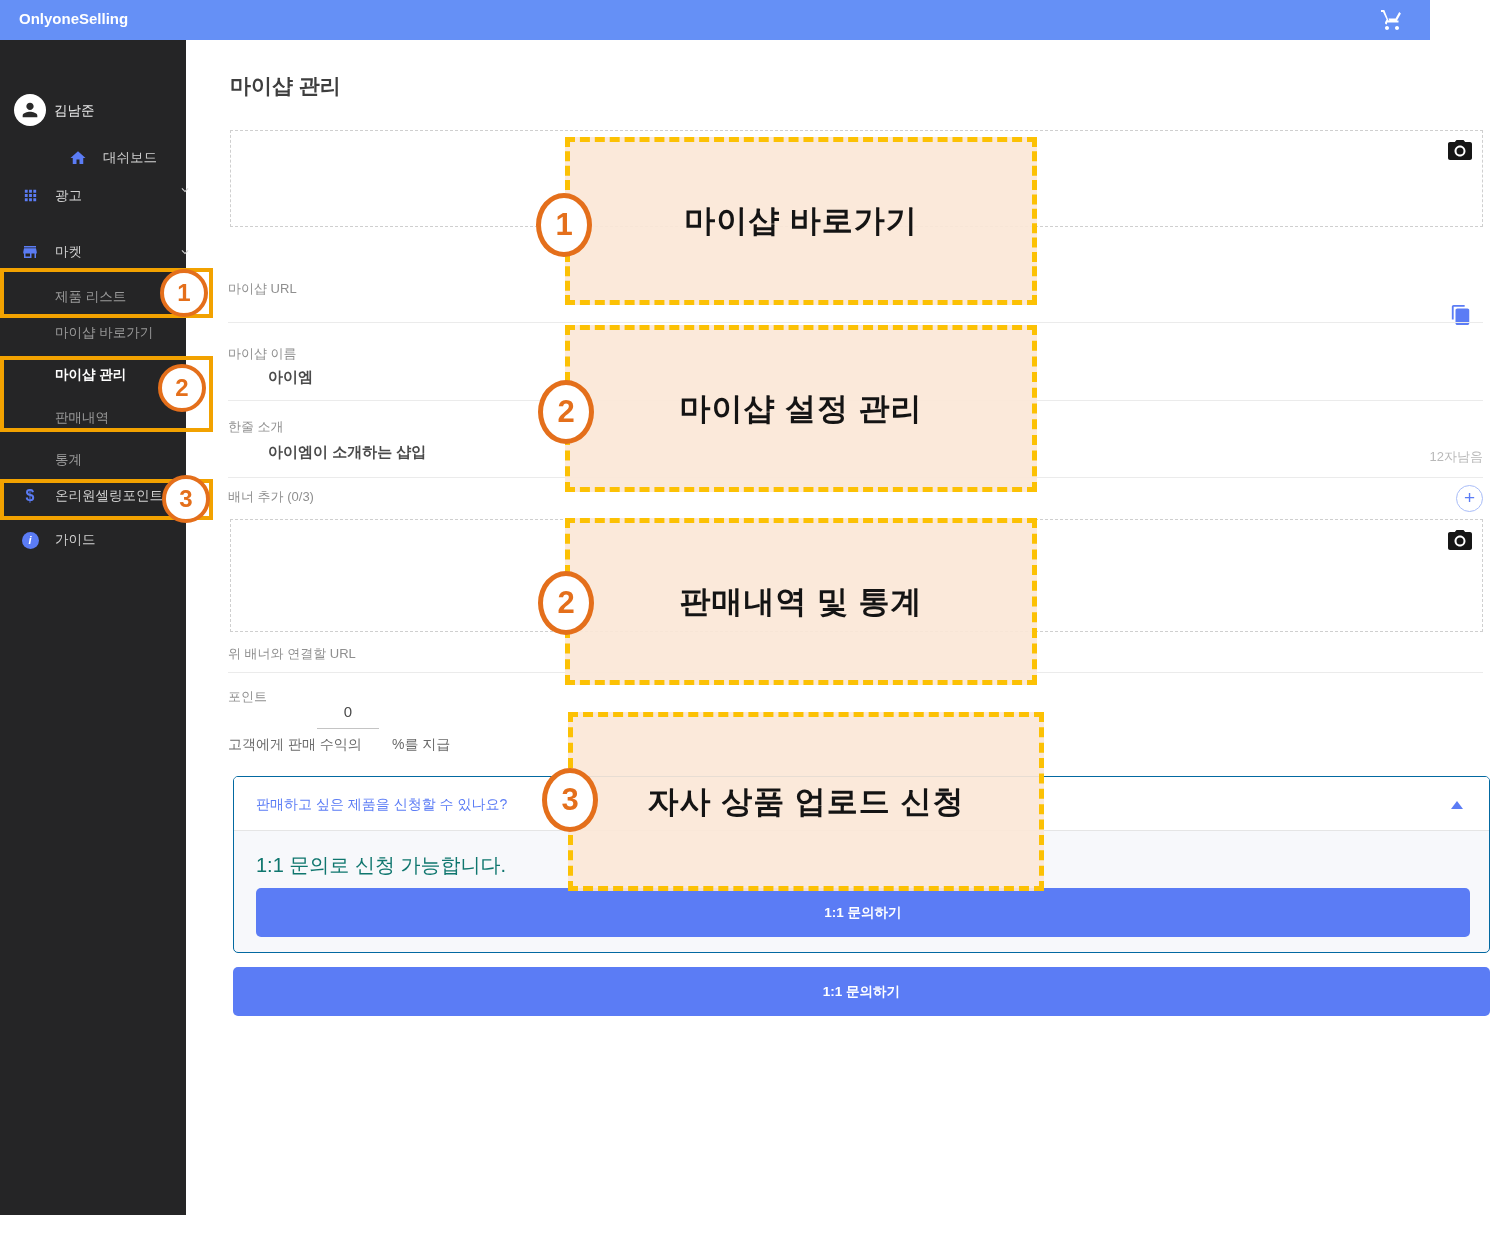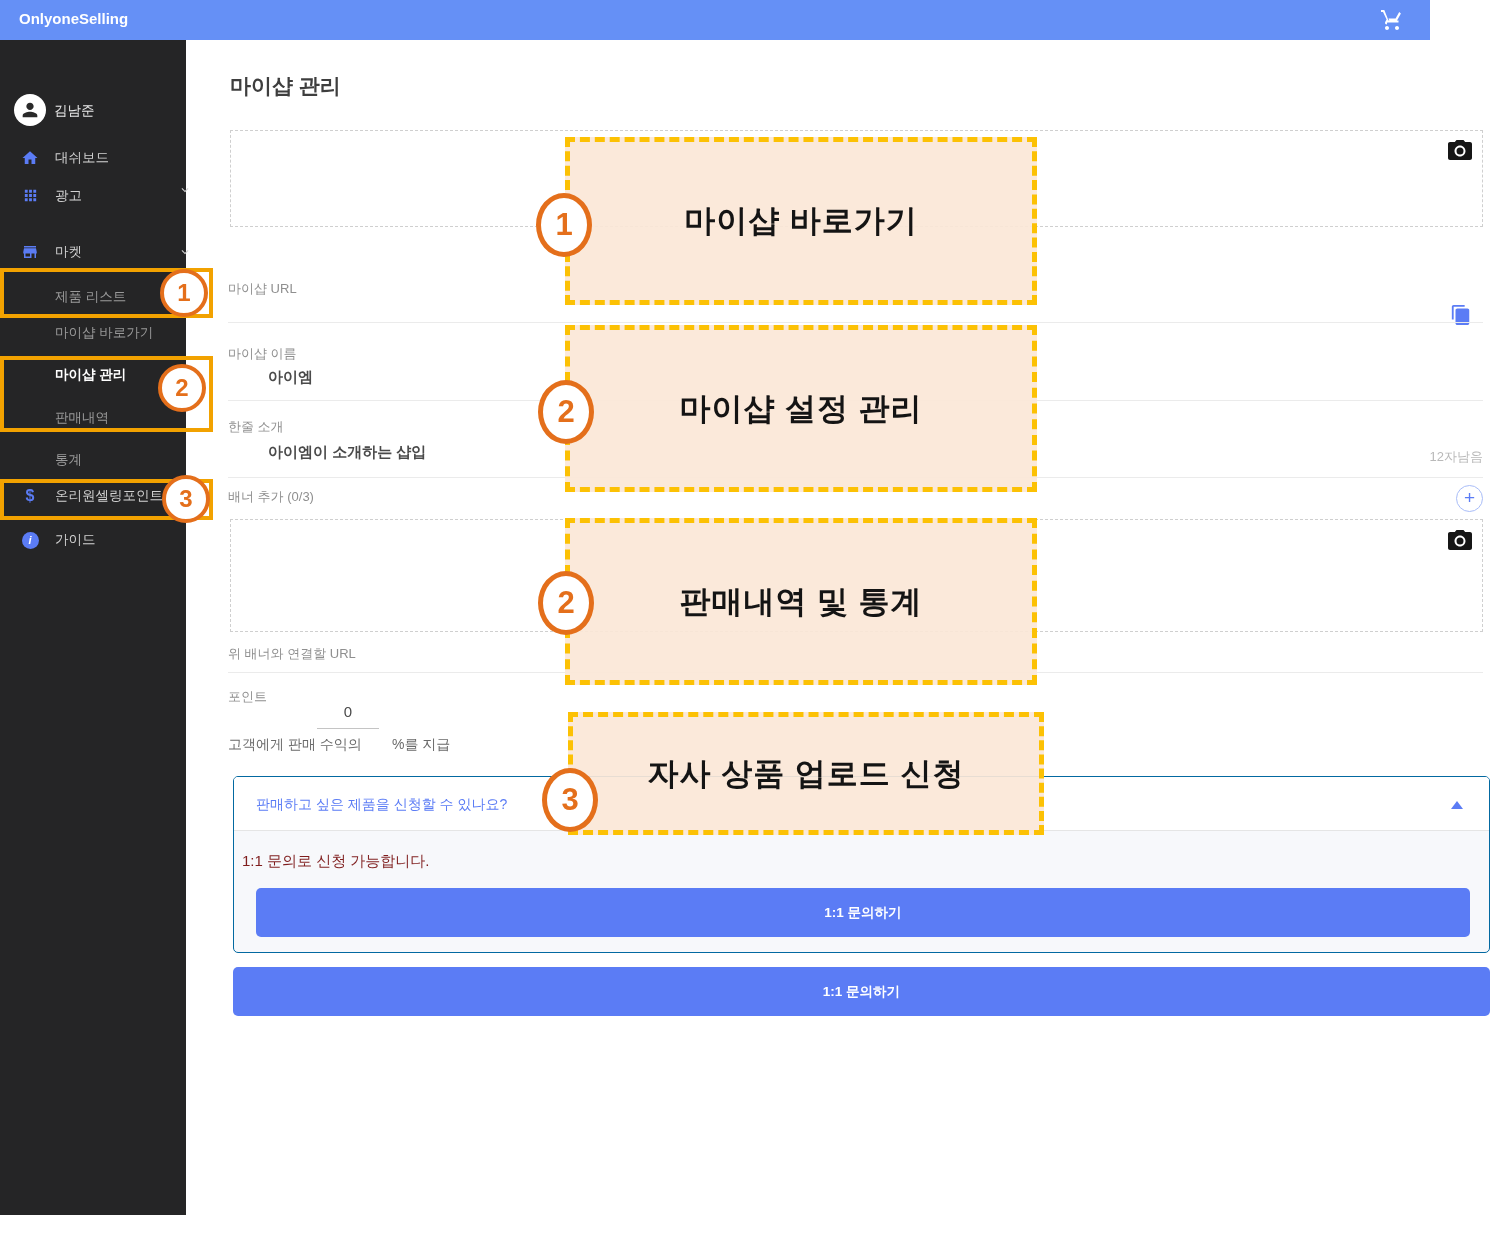--- a/index.html
+++ b/index.html
@@ -60,35 +60,35 @@
                  border-bottom:1px solid #c4c4c4; text-align:center; font-size:15px; color:#4a4a4a; background:transparent; }
   .ptext { position:absolute; top:668px; font-size:14px; color:#6a6a6a;margin-top:28px; }
 
   
   #faq { position:absolute; left:23px; top:736px; width:1257px; height:177px; border:1px solid #0369a1;
          border-radius:5px; background:#f7f8fb; overflow:hidden; }
   #faq-header { position:absolute; left:0; top:0; width:100%; height:54px; background:#fff; border-bottom:1px solid #e5e5e5; }
   #faq-q { position:absolute; left:22px; top:19px; font-size:14px; color:#5b7cf5; font-weight:500; }
   #faq-arrow { position:absolute; right:26px; top:24px; width:0; height:0;
                border-left:6px solid transparent; border-right:6px solid transparent; border-bottom:8px solid #5b7cf5; }
-  #faq-a { position:absolute; left:8px; top:75px; font-size:15px; color:#7f1d1d; }
+  #faq-a { position:absolute; left:22px; top:75px; font-size:20px; color:#0f766e; }
   .blue-btn { position:absolute; background:#5b7cf5; border:none; border-radius:5px; color:#fff;
               font-size:13.5px; font-weight:600; display:flex; align-items:center; justify-content:center;
               font-family:inherit; }
   #faq-btn { left:22px; top:111px; width:1214px; height:49px; }
   #bottom-btn { left:23px; top:927px; width:1257px; height:49px; }
 
   
   .callout { position:absolute; border:5px dashed #fcc104; background:rgba(251,231,215,0.92); z-index:50;
              display:flex; align-items:center; justify-content:center; }
   .callout .ctext { font-size:31px; font-weight:bold; color:#141414; letter-spacing:1px; }
   #co1 { left:565px; top:137px; width:472px; height:168px; }
   #co2 { left:565px; top:325px; width:472px; height:167px; }
   #co3 { left:565px; top:518px; width:472px; height:167px; }
-  #co4 { left:568px; top:712px; width:476px; height:123px; }
+  #co4 { left:568px; top:712px; width:476px; height:179px; }
   .cnum { position:absolute; width:56px; height:64px; border:5px solid #e46f1b; border-radius:50%;
           background:#fff; color:#e46f1b; font-size:31px; font-weight:bold;
           display:flex; align-items:center; justify-content:center; z-index:60; }
   #cn1 { left:536px; top:193px; }
   #cn2 { left:538px; top:380px; }
   #cn3 { left:538px; top:571px; }
   #cn4 { left:542px; top:768px; }
 </style>
 </head>
 <body>
@@ -103,21 +103,21 @@
 </div>
 
 <div id="sidebar">
   <span id="avatar">
     <svg viewBox="0 0 24 24" width="22" height="22">
         <path fill="#2a2a2a" d="M12 12c2.2 0 4-1.8 4-4s-1.8-4-4-4-4 1.8-4 4 1.8 4 4 4zm0 2c-2.7 0-8 1.3-8 4v2h16v-2c0-2.7-5.3-4-8-4z"></path>
       </svg>
   </span>
   <span id="user-name">김남준</span>
 
-  <div class="srow" style="top:103px;">
+  <div class="srow" style="top:103px;padding-left:48px;">
     <span class="sicon">
       <svg viewBox="0 0 24 24" width="18" height="18">
           <path fill="#5b7cf5" d="M10 20v-6h4v6h5v-8h3L12 3 2 12h3v8z"></path>
         </svg>
     </span>
     <span class="slabel">대쉬보드</span>
   </div>
 
   <div class="srow" style="top:135px;align-items:flex-end;">
     <span class="sicon">

